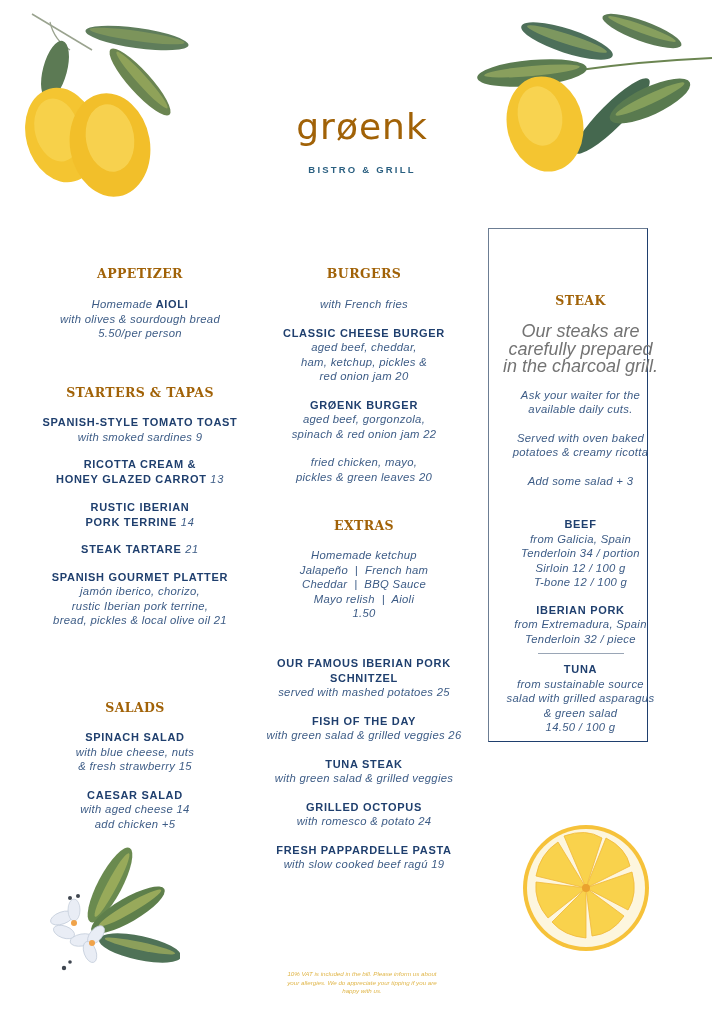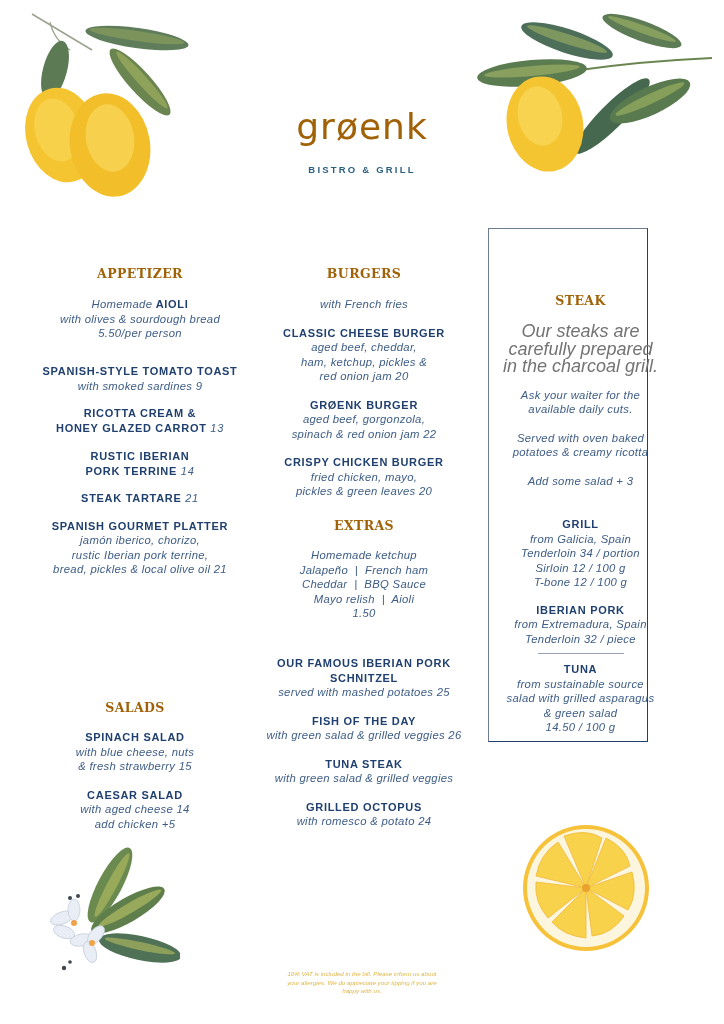--- a/index.html
+++ b/index.html
@@ -63,20 +63,21 @@
 
 <div class="col" style="left:20px;top:230px;width:240px;">
   <div class="sec-title">APPETIZER</div>
   <div style="height:16px"></div>
   <div class="item-desc"><span>Homemade</span> <span class="item-name" style="font-style:normal">AIOLI</span></div>
   <div class="item-desc">with olives &amp; sourdough bread</div>
   <div class="item-desc">5.50/per person</div>
 </div>
 
 <div class="col" style="left:20px;top:349px;width:240px;">
+  <div class="sec-title">STARTERS &amp; TAPAS</div>
   <div style="height:15px"></div>
   <div>
     <div class="item-name">SPANISH-STYLE TOMATO TOAST</div>
     <div class="item-desc">with smoked sardines 9</div>
   </div>
   <div style="height:13px"></div>
   <div>
     <div class="item-name">RICOTTA CREAM &amp;</div>
     <div class="item-name"><span>HONEY GLAZED CARROT</span> <span class="price-i">13</span></div>
   </div>
@@ -149,21 +150,20 @@
     <div class="item-desc">red onion jam 20</div>
   </div>
   <div style="height:14px"></div>
   <div>
     <div class="item-name">GRØENK BURGER</div>
     <div class="item-desc">aged beef, gorgonzola,</div>
     <div class="item-desc">spinach &amp; red onion jam 22</div>
   </div>
   <div style="height:14px"></div>
   <div>
-    <div class="item-name">CRISPY CHICKEN BURGER</div>
     <div class="item-desc">fried chicken, mayo,</div>
     <div class="item-desc">pickles &amp; green leaves 20</div>
   </div>
 </div>
 
 <div class="col" style="left:262px;top:482px;width:204px;">
   <div class="sec-title">EXTRAS</div>
   <div style="height:15px"></div>
   <div class="item-desc">Homemade ketchup</div>
   <div class="item-desc" style="white-space:pre">Jalapeño  |  French ham</div>
@@ -188,40 +188,44 @@
   <div>
     <div class="item-name">TUNA STEAK</div>
     <div class="item-desc">with green salad &amp; grilled veggies</div>
   </div>
   <div style="height:14px"></div>
   <div>
     <div class="item-name">GRILLED OCTOPUS</div>
     <div class="item-desc">with romesco &amp; potato 24</div>
   </div>
   <div style="height:14px"></div>
+  <div>
+    <div class="item-name">FRESH PAPPARDELLE PASTA</div>
+    <div class="item-desc">with slow cooked beef ragú 19</div>
+  </div>
 </div>
 
 <div class="steak-box">
   <div class="col" style="left:0;top:28px;width:183px;">
     <div class="sec-title">STEAK</div>
     <div style="height:15px"></div>
     <div class="steak-intro">Our steaks are</div>
     <div class="steak-intro">carefully prepared</div>
     <div class="steak-intro">in the charcoal grill.</div>
     <div style="height:12px"></div>
     <div class="item-desc">Ask your waiter for the</div>
     <div class="item-desc">available daily cuts.</div>
     <div style="height:14px"></div>
     <div class="item-desc">Served with oven baked</div>
     <div class="item-desc">potatoes &amp; creamy ricotta</div>
     <div style="height:14px"></div>
     <div class="item-desc">Add some salad + 3</div>
     <div style="height:29px"></div>
     <div>
-      <div class="item-name">GRILL</div>
+      <div class="item-name">BEEF</div>
       <div class="item-desc">from Galicia, Spain</div>
       <div class="item-desc">Tenderloin 34 / portion</div>
       <div class="item-desc">Sirloin 12 / 100 g</div>
       <div class="item-desc">T-bone 12 / 100 g</div>
     </div>
     <div style="height:13px"></div>
     <div>
       <div class="item-name">IBERIAN PORK</div>
       <div class="item-desc">from Extremadura, Spain</div>
       <div class="item-desc">Tenderloin 32 / piece</div>

